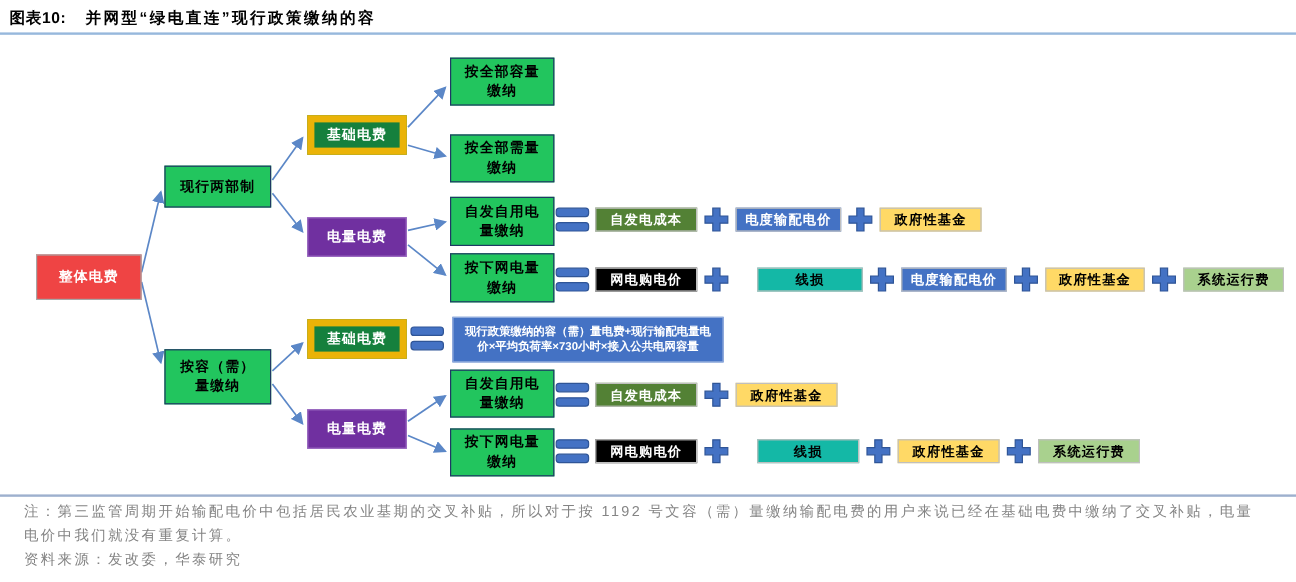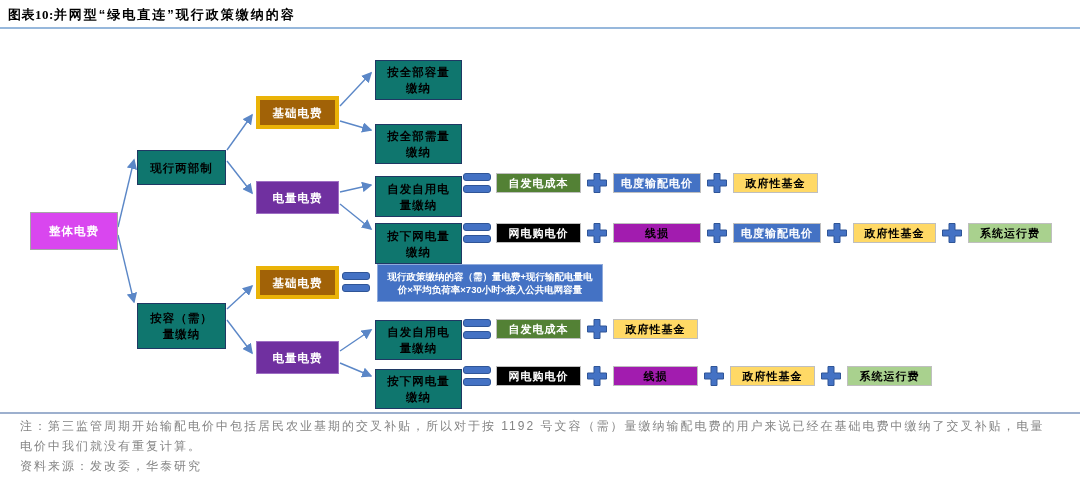--- a/index.html
+++ b/index.html
@@ -1,45 +1,45 @@
 <!DOCTYPE html>
 <html><head>
 <meta charset="utf-8">
 <style>
   html,body { margin:0; padding:0; background:#ffffff;
     font-family:"Liberation Sans","DejaVu Sans",sans-serif; }
   .canvas { position:relative; width:1080px; height:485px; background:#fff; overflow:hidden; }
 
   .title-row { position:absolute; left:8px; top:6px; font-size:13px; font-weight:bold; color:#000; white-space:nowrap; }
-  .title-row .flabel { margin-right:0; letter-spacing:.5px;font-family:Liberation Serif, serif; }
+  .title-row .flabel { margin-right:16px; letter-spacing:.5px; }
   .title-row .ftext  { letter-spacing:2px; }
   .rule-top  { position:absolute; left:0; top:27px;  width:1080px; height:2px; background:#97b8dc; }
   .rule-note { position:absolute; left:0; top:412px; width:1080px; height:2px; background:#9db0ce; }
 
   svg.wires { position:absolute; left:0; top:0; width:1080px; height:485px; pointer-events:none; }
 
   .node { position:absolute; display:flex; align-items:center; justify-content:center;
           text-align:center; font-weight:bold; font-size:11.5px; letter-spacing:1px;
           box-sizing:border-box; line-height:16px; }
-  .node.gray   { background:#d946ef; color:#fff; border:1px solid #a6a6a6; }
-  .node.white  { background:#0f766e; color:#000; border:1.6px solid #1f3864; padding:2px 9px;margin-top:12px; }
-  .node.blue   { background:#a16207; color:#fff; border:4px solid #eab308; }
+  .node.gray   { background:#ef4444; color:#fff; border:1px solid #a6a6a6; }
+  .node.white  { background:#22c55e; color:#000; border:1.6px solid #1f3864; padding:2px 9px; }
+  .node.blue   { background:#15803d; color:#fff; border:6px solid #eab308; }
   .node.purple { background:#7030a0; color:#fff; border:1px solid #9e6fc4; }
   .node.formula{ background:#4472c4; color:#fff; border:1px solid #8faadc;
                  font-size:9.5px; letter-spacing:0; line-height:13px; padding:12px 5px; }
 
   .term-row { position:absolute; display:flex; align-items:center; gap:5px; height:32px; }
   .term { display:flex; align-items:center; justify-content:center; height:20px;
           font-weight:bold; font-size:11px; letter-spacing:1px; box-sizing:border-box;
           border:1px solid #bfbfbf; text-align:center; flex:none; }
   .term.green  { background:#538135; color:#fff; width:85px; }
   .term.blue2  { background:#4472c4; color:#fff; width:88px; }
   .term.yellow { background:#ffd966; color:#000; width:85px; }
   .term.red    { background:#000000; color:#fff; width:85px; }
-  .term.orange { background:#a21caf; color:#000; width:88px; }
+  .term.orange { background:#14b8a6; color:#000; width:88px;margin-left:18px; }
   .term.lgreen { background:#a9d18e; color:#000; width:85px; }
 
   .eq { display:inline-flex; flex-direction:column; gap:4px; width:28px; flex:none; }
   .eq i { display:block; height:6px; border-radius:3px; background:#4472c4; border:1px solid #2f5597; }
   .eq.abs { position:absolute; }
   .plus { flex:none; line-height:0; }
 
   .note-line { position:absolute; left:20px; font-size:12px; color:#848484;
                letter-spacing:2px; white-space:nowrap; }
 </style>

